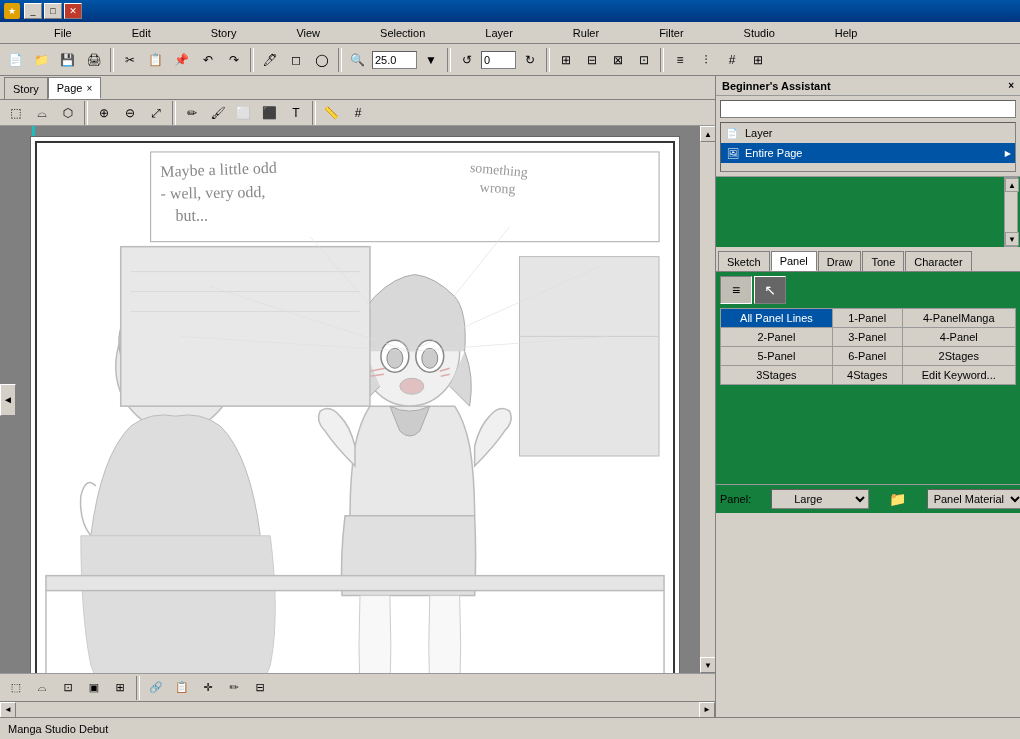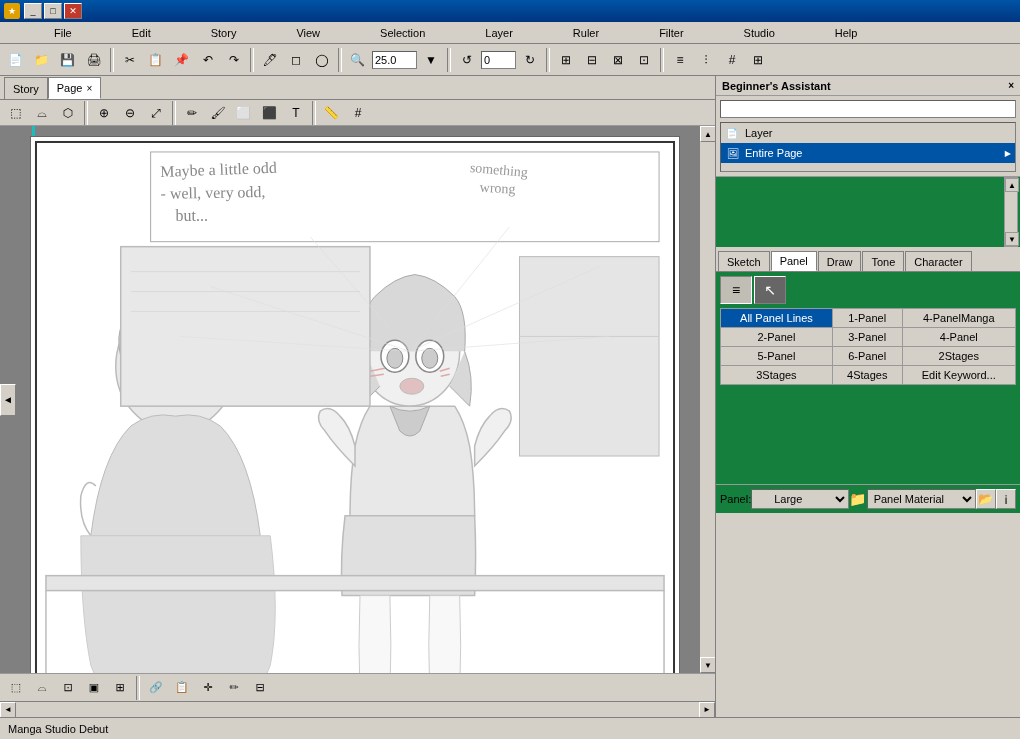--- a/index.html
+++ b/index.html
@@ -308,21 +308,21 @@
       background: #d4d0c8;
       text-align: center;
       white-space: nowrap;
     }
     .grid-table td.active-row { background: #0054a6; color: white; }
 
     
     .panel-dropdown-bar {
       display: flex;
       align-items: center;
-      gap: 0;
+      gap: 20px;
       padding: 4px;
       border-top: 1px solid #999;
     }
     .panel-label { font-size: 11px; }
     .panel-select {
       height: 20px;
       font-size: 11px;
       background: #d4d0c8;
       border: 1px solid #808080;
       border-top-color: #606060;

